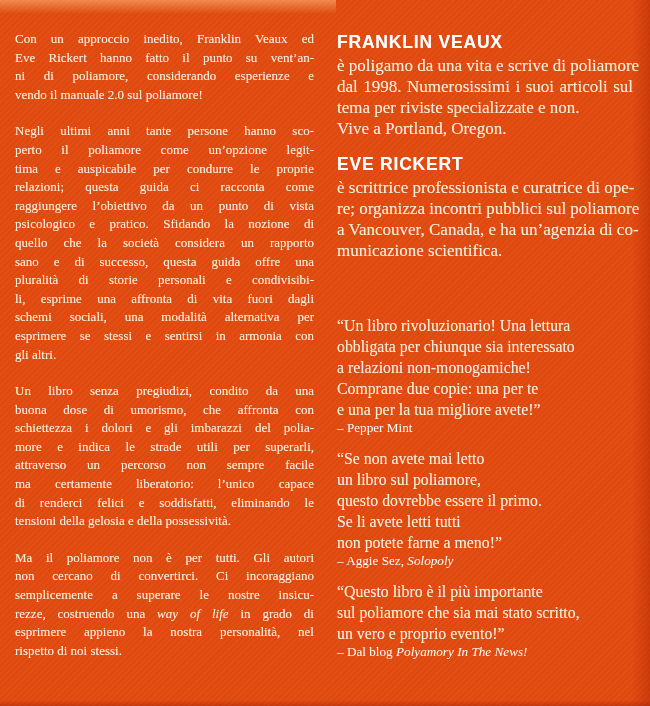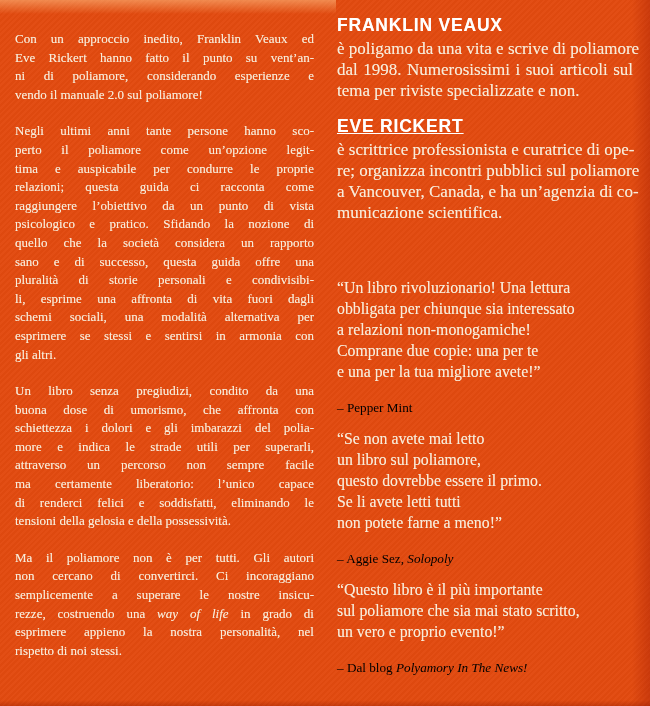--- a/index.html
+++ b/index.html
@@ -35,42 +35,42 @@
   .col-left {
     left: 15px; top: 30px; width: 299px;
     font-size: 13px; line-height: 18.6px;
     color: #f7ebd9;
     text-shadow: 0 0 0.5px rgba(247,235,217,0.55);
   }
   .para { margin: 0 0 18px 0; }
   .tline { white-space: nowrap; }
   .tline.just { text-align: justify; text-align-last: justify; }
   .col-right {
-    left: 337px; top: 15px; width: 296px;
+    left: 337px; top: 32px; width: 296px;
     color: #f7ebd9;
     text-shadow: 0 0 0.5px rgba(247,235,217,0.55);
   }
   .author-name {
     font-family: "Liberation Sans", "DejaVu Sans", sans-serif;
     font-weight: bold; font-size: 17.5px; line-height: 20px;
     letter-spacing: 0.8px; color: #ffffff;
     text-shadow: 0 0 0.5px rgba(255,255,255,0.6);
     margin: 0;
   }
-  .author-name.second { margin-top: 15px; text-decoration: underline; }
+  .author-name.second { margin-top: 15px; }
   .bio {
     font-size: 17px; line-height: 21px;
     margin: 3px 0 0 0;
   }
   .quotes { margin-top: 54px; }
   .quote { font-size: 15.8px; line-height: 21px; }
   .quote + .quote { margin-top: 12px; }
   .quote .attr {
-    font-size: 13.2px; line-height: 16px; margin-top: 18px;
-    color: #000000; text-shadow: none;
+    font-size: 13.2px; line-height: 16px; margin-top: 0;
+    color: #ffffff; text-shadow: none;
   }
   em { font-style: italic; }
 </style>
 </head>
 <body>
 
 <div class="cover">
 
   <div class="top-fade"></div>
   <div class="right-shade"></div>
@@ -118,20 +118,21 @@
       </div>
   </div>
 
   <div class="col col-right">
 
     <div class="author-name">FRANKLIN VEAUX</div>
     <div class="bio para">
         <div class="tline just">è poligamo da una vita e scrive di poliamore</div>
         <div class="tline just">dal 1998. Numerosissimi i suoi articoli sul</div>
         <div class="tline">tema per riviste specializzate e non.</div>
+        <div class="tline">Vive a Portland, Oregon.</div>
       </div>
 
     <div class="author-name second">EVE RICKERT</div>
     <div class="bio para">
         <div class="tline just">è scrittrice professionista e curatrice di ope-</div>
         <div class="tline just">re; organizza incontri pubblici sul poliamore</div>
         <div class="tline just">a Vancouver, Canada, e ha un’agenzia di co-</div>
         <div class="tline">municazione scientifica.</div>
       </div>
 

